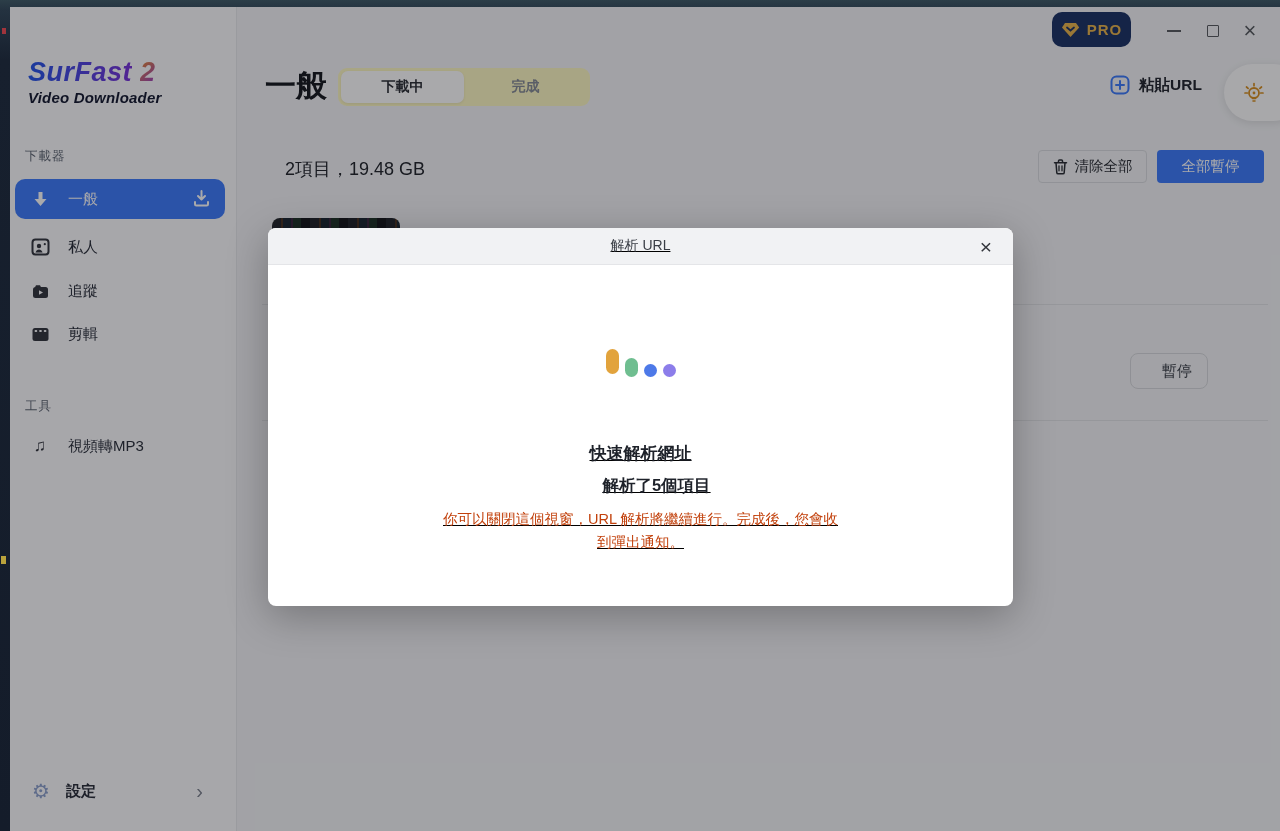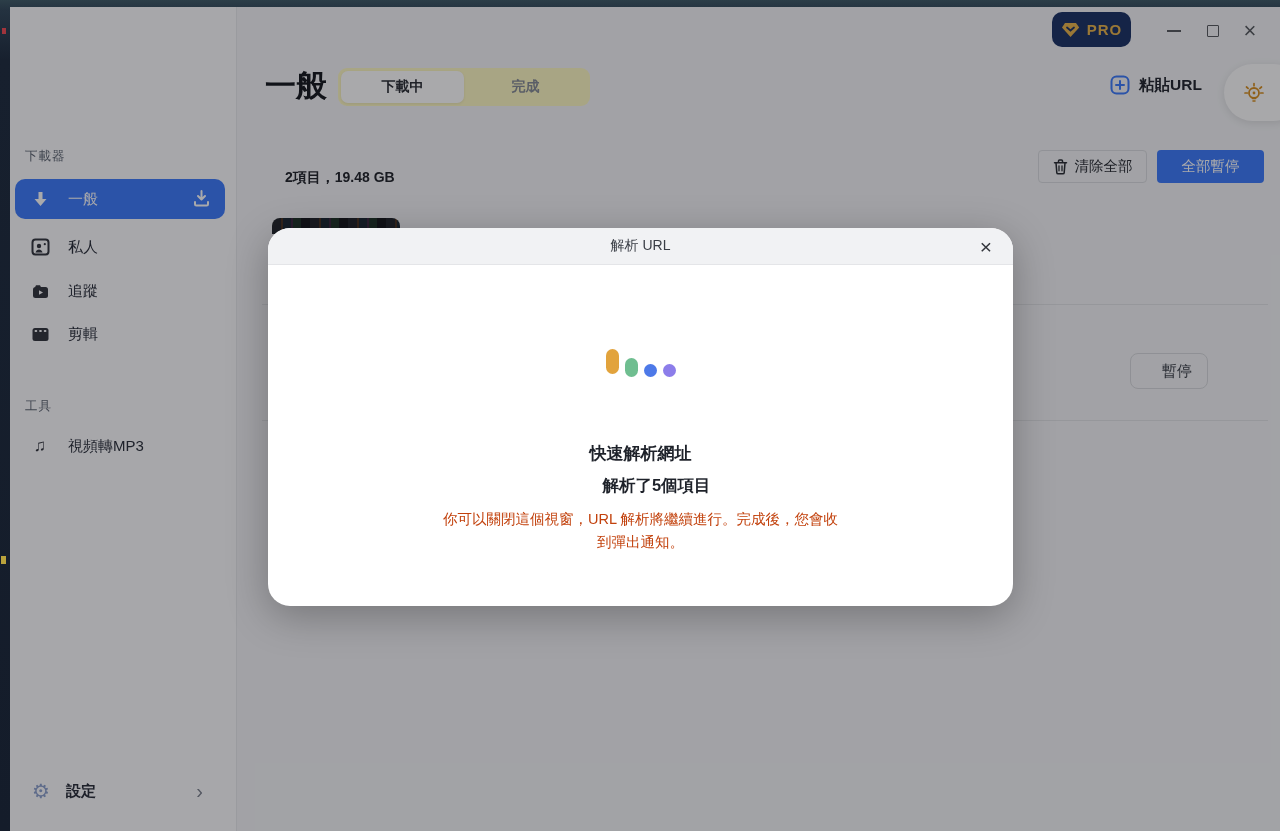--- a/index.html
+++ b/index.html
@@ -79,21 +79,21 @@
 
   .paste-url { position:absolute; left:873px; top:68px; display:flex; gap:9px; cursor:pointer; }
   .paste-url .txt { font-size:15.5px; font-weight:bold; color:#23262E; }
   .lamp-pill {
     position:absolute; right:-22px; top:57px; width:78px; height:57px;
     background:#FDFDFE; border-radius:29px; box-shadow:0 2px 8px rgba(0,0,0,0.10);
     display:flex; align-items:center; cursor:pointer;
   }
   .lamp-pill svg { margin-left:17px; }
 
-  .stats { position:absolute; left:48px; top:150px; font-size:14px; font-weight:bold; color:#22252C;margin-top:12px; }
+  .stats { position:absolute; left:48px; top:150px; font-size:18px; font-weight:normal; color:#22252C; }
   .btn {
     display:flex; align-items:center; justify-content:center; gap:7px;
     border-radius:4px; font-size:14.5px; cursor:pointer;
   }
   .btn-clear {
     position:absolute; left:801px; top:143px; width:109px; height:33px;
     border:1px solid #DBDCE0; color:#2A2D34;
   }
   .btn-pauseall {
     position:absolute; left:920px; top:143px; width:107px; height:33px;
@@ -108,22 +108,22 @@
   .sep1 { top:297px; } .sep2 { top:413px; }
   .btn-pause-row {
     position:absolute; left:893px; top:346px; width:78px; height:36px;
     border:1px solid #D8D9DD; border-radius:8px; color:#3E424B; font-size:15px;
     display:flex; align-items:center; justify-content:center; cursor:pointer;padding-left:16px;
   }
 
   
   .modal {
     position:absolute; left:268px; top:228px; width:745px; height:378px;
-    background:#FFFFFF; border-radius:22px; z-index:100;
-    box-shadow:0 10px 40px rgba(0,0,0,0.28); overflow:hidden;
+    background:#FFFFFF; border-radius:8px; z-index:100;
+    box-shadow:0 10px 40px rgba(0,0,0,0.28); overflow:hidden;text-decoration:underline;
   }
   .modal-header {
     height:37px; background:#F1F2F4; border-bottom:1px solid #E4E5E8;
     display:flex; align-items:center; justify-content:center; position:relative;
   }
   .modal-title { font-size:14px; color:#3A3E46; }
   .modal-close {
     position:absolute; right:12px; top:0; height:37px; width:30px;
     display:flex; align-items:center; justify-content:center;
     font-size:21px; color:#33363C; cursor:pointer;
@@ -144,20 +144,27 @@
 </style>
 </head>
 <body>
 
 <div class="speck" style="left:2px;top:28px;width:4px;height:6px;background:#a0343c;"></div>
 <div class="speck" style="left:1px;top:556px;width:5px;height:8px;background:#b9a23c;"></div>
 
 <div class="app-window">
 
   <div class="sidebar">
+    <div class="logo">
+      <div class="logo-line1">
+        <span class="logo-brand">SurFast</span>
+        <span class="logo-ver">2</span>
+      </div>
+      <div class="logo-sub">Video Downloader</div>
+    </div>
 
     <div class="section-label" style="top:141px;">下載器</div>
 
     <div class="nav-item active" style="top:172px;">
       <span class="ic">
         <svg width="17" height="17" viewBox="0 0 17 17">
             <path d="M6.5 1h4v7h4L8.5 15 2.5 8h4z" fill="#fff"></path>
           </svg>
       </span>
       <span class="lbl">一般</span>

